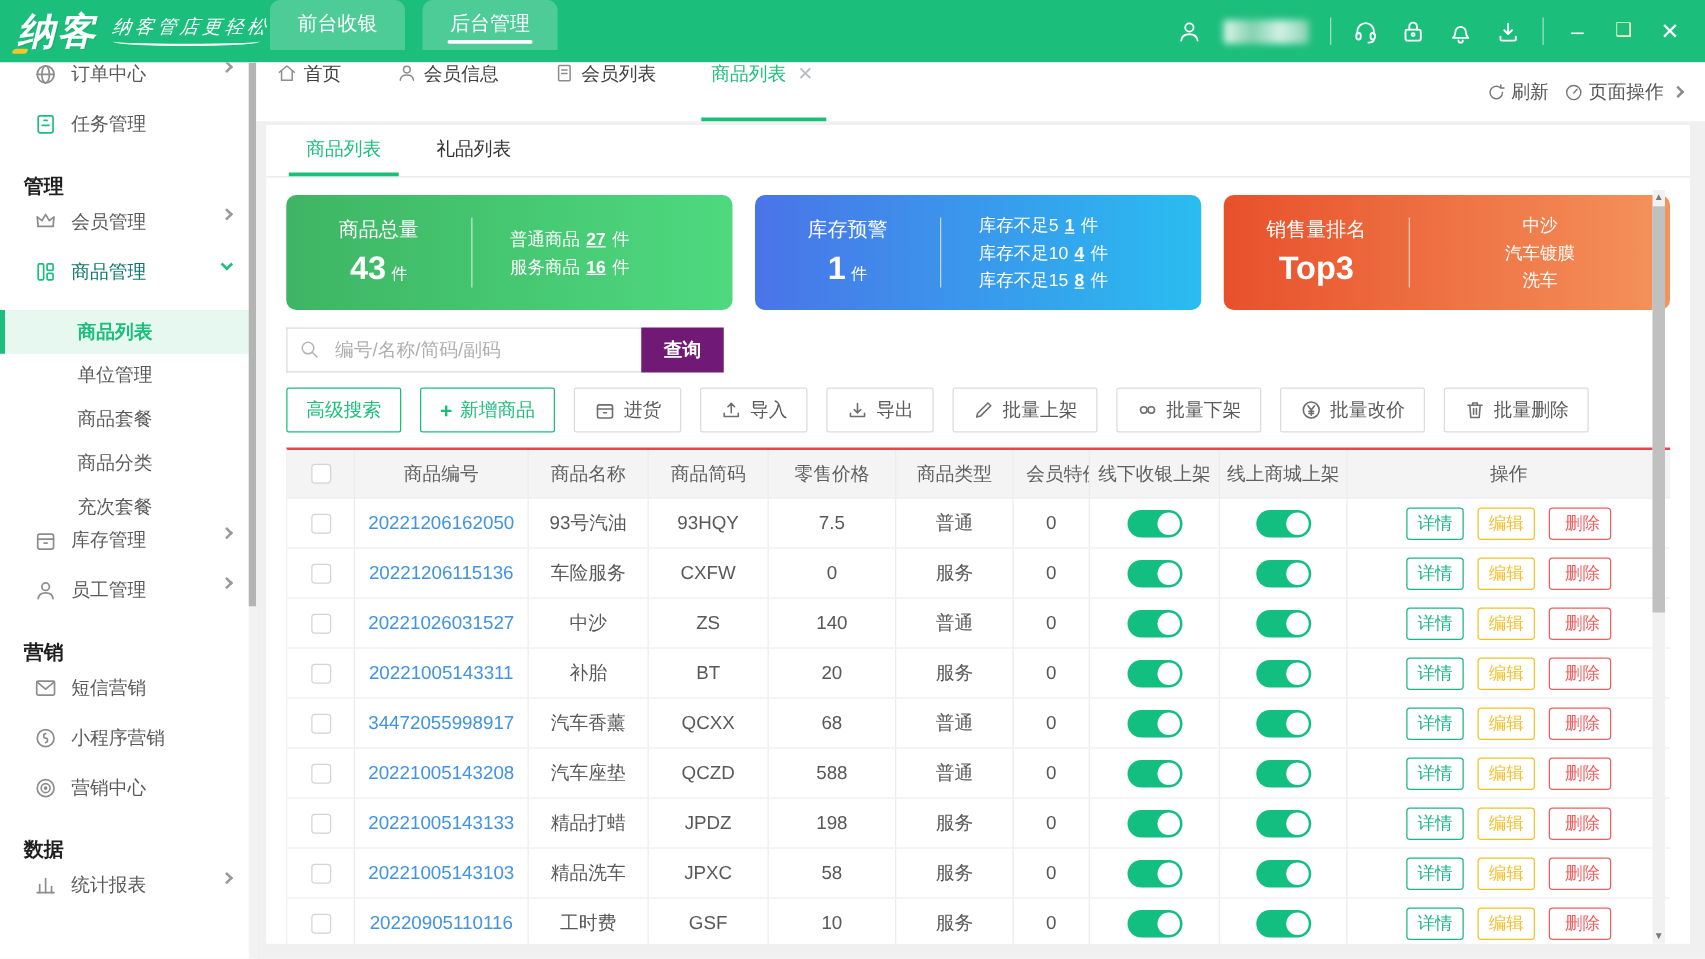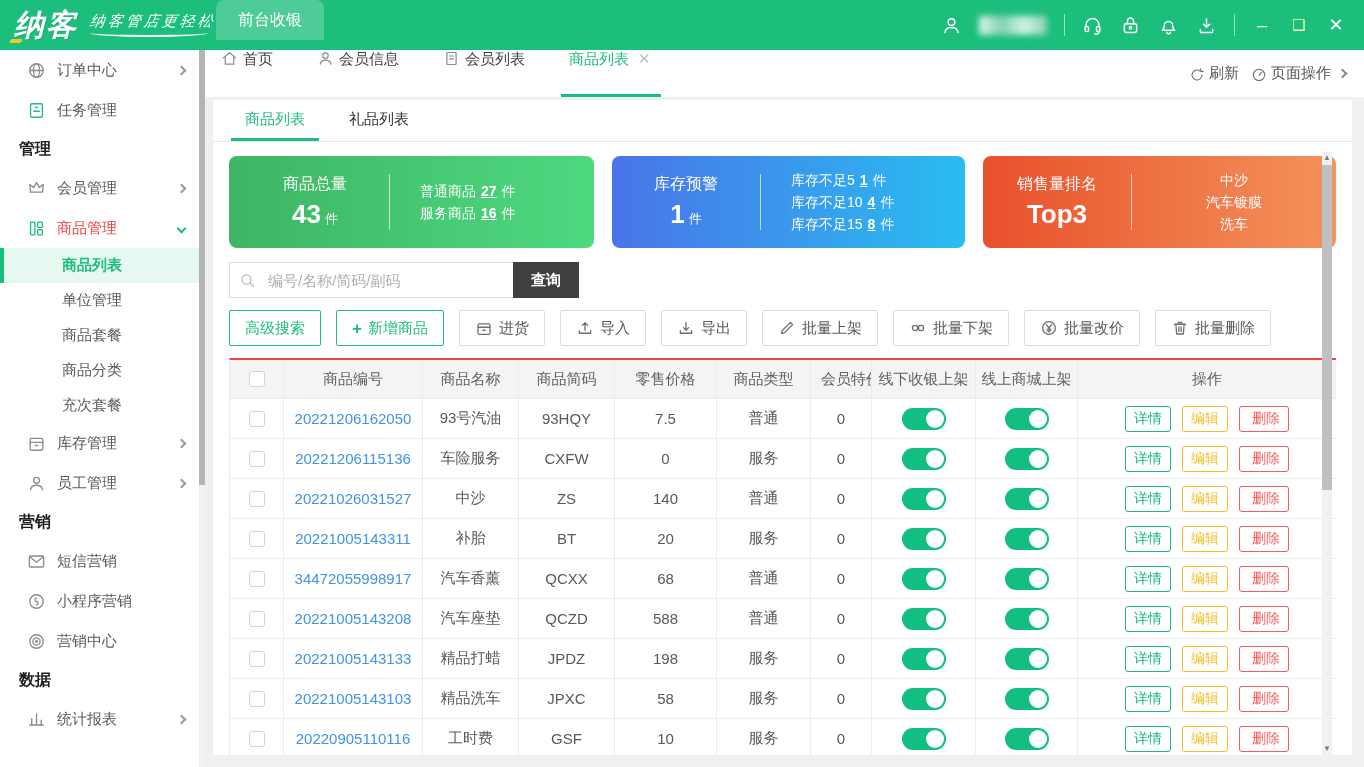--- a/index.html
+++ b/index.html
@@ -26,24 +26,24 @@
   .wctl { font-size:18px; line-height:20px; width:20px; text-align:center; cursor:default; }
   .wctl.max { color:#f2f6c0; font-size:15px; }
 
   
   .body-row { flex:1; display:flex; min-height:0; }
 
   
   .sidebar { width:205px; background:#fff; position:relative; flex:none; overflow:hidden; }
   .side-scroll { position:absolute; right:0; top:0; width:6px; height:100%; background:#f2f2f2; }
   .side-scroll .thumb { width:6px; height:435px; background:#b4b4b4; }
-  .side-item { height:40px; display:flex; align-items:center; padding-left:27px; color:#5a5a5a; font-size:15px; position:relative; cursor:default; }
+  .side-item { height:40px; display:flex; align-items:flex-start; padding-left:27px; color:#5a5a5a; font-size:15px; position:relative; cursor:default; }
   .side-item .ico { margin-right:11px; color:#8c8c8c; }
   .side-item.green-ico .ico { color:#1cbe7c; }
-  .side-item.parent-active { color:#ef4444; }
+  .side-item.parent-active { color:#0f766e; }
   .side-item.parent-active .ico { color:#1cbe7c; }
   .side-section { height:38px; display:flex; align-items:center; padding-left:19px; color:#1f1f1f; font-weight:bold; font-size:16px; }
   .side-sub { height:35px; display:flex; align-items:center; padding-left:58px; color:#5a5a5a; font-size:15px; border-left:4px solid transparent; cursor:default; }
   .side-sub.active { background:#e6f8ef; border-left-color:#1cbe7c; color:#1cbe7c; font-weight:bold; }
   .chev { position:absolute; right:20px; width:7px; height:7px; border-top:2px solid #9a9a9a; border-right:2px solid #9a9a9a; transform:rotate(45deg); }
   .chev.down { border-color:#1cbe7c; transform:rotate(135deg); }
 
   
   .right-col { flex:1; display:flex; flex-direction:column; background:#f0f0f0; min-width:0; }
   .tab-strip { height:47px; background:#fff; display:flex; align-items:stretch; padding:0 18px 0 16px; flex:none; }
@@ -61,40 +61,40 @@
   .panel { background:#fff; height:655px; position:relative; padding:0 16px; overflow:hidden; }
 
   .panel-tabs { height:42px; border-bottom:1px solid #e8e8e8; display:flex; align-items:flex-end; margin:0 -16px; padding:0 32px; }
   .panel-tab { margin-right:44px; padding-bottom:12px; font-size:15px; color:#333; position:relative; cursor:default; }
   .panel-tab.active { color:#1cbe7c; }
   .panel-tab.active::after { content:""; position:absolute; left:-14px; right:-14px; bottom:0; height:3px; background:#1cbe7c; }
 
   
   .cards { display:flex; gap:18px; margin-top:14px; }
   .card { flex:1; height:92px; border-radius:8px; color:#fff; display:flex; align-items:center; overflow:hidden; }
-  .card.green  { background:linear-gradient(90deg,#3eb564,#4ed97f);padding-left:12px; }
+  .card.green  { background:linear-gradient(90deg,#3eb564,#4ed97f); }
   .card.blue   { background:linear-gradient(90deg,#4a74e8,#29bdf0); }
   .card.orange { background:linear-gradient(90deg,#e8502c,#f4935c); }
   .card-left { width:148px; text-align:center; flex:none; }
   .card-title { font-size:16px; }
   .card-value { margin-top:4px; font-size:26px; font-weight:bold; }
   .card-value .unit { font-size:13px; font-weight:normal; margin-left:4px; }
   .card-div { width:1px; height:56px; background:rgba(255,255,255,.65); flex:none; }
   .card-right { flex:1; padding-left:30px; font-size:14px; line-height:22px; }
   .card.orange .card-right { padding-left:0; text-align:center; }
   .card-num { font-weight:bold; text-decoration:underline; padding:0 5px; }
   .card-detail { white-space:nowrap; }
 
   
   .search-row { margin-top:14px; display:flex; align-items:center; }
   .search-box { width:284px; height:36px; border:1px solid #dcdcdc; border-right:none; display:flex; align-items:center; padding:0 9px; background:#fff; }
   .search-box .ico { color:#b5b5b5; margin-right:6px; flex:none; }
   .search-box input { border:none; outline:none; font-size:15px; color:#333; width:100%; font-family:inherit; }
   .search-box input::placeholder { color:#aeaeae; }
-  .btn-query { width:66px; height:36px; background:#404040; color:#fff; border:none; font-size:15px; font-weight:bold; font-family:inherit; cursor:pointer; }
+  .btn-query { width:66px; height:36px; background:#701a75; color:#fff; border:none; font-size:15px; font-weight:bold; font-family:inherit; cursor:pointer; }
   .toolbar { margin-top:12px; display:flex; gap:15px; }
   .tbtn { height:36px; padding:0 15px; border:1px solid #dcdcdc; background:#fff; color:#5a5a5a; font-size:15px; display:flex; align-items:center; gap:6px; font-family:inherit; cursor:pointer; border-radius:2px; white-space:nowrap; }
   .tbtn .ico { color:#6e6e6e; }
   .tbtn.green { border-color:#1cbe7c; color:#1cbe7c; }
   .tbtn .plus { font-size:17px; font-weight:bold; line-height:1; }
 
   
   .grid { margin-top:12px; font-size:15px; color:#595959; border-top:2px solid #ef4444; border-left:1px solid #ececec; }
   .grow { display:flex; border-bottom:1px solid #ececec; background:#fff; }
   .grow.head { background:#f4f4f4; }
@@ -127,20 +127,21 @@
   <div class="top-bar">
     <div class="brand">
       <span class="logo-cn">纳客</span>
       <span class="tagline-wrap">
         <span class="tagline">纳客管店更轻松</span>
         <span class="tagline-swoosh"></span>
       </span>
     </div>
     <div class="nav-tabs" id="nav-tabs">
         <div class="nav-tab">前台收银</div>
+        <div class="nav-tab active">后台管理</div>
       </div>
     <div class="top-right" id="top-right">
         <span style="color:#fff"><svg class="ico" width="21" height="21" viewBox="0 0 24 24" fill="none" stroke="currentColor" stroke-width="1.7" stroke-linecap="round" stroke-linejoin="round">
             <circle cx="12" cy="8" r="3.8"></circle>
             <path d="M4.5 20c.5-4 3.9-5.8 7.5-5.8s7 1.8 7.5 5.8"></path>
           </svg></span>
         <span class="blur-name"></span>
         <span class="tdiv"></span>
         <span style="color:#fff"><svg class="ico" width="21" height="21" viewBox="0 0 24 24" fill="none" stroke="currentColor" stroke-width="1.7" stroke-linecap="round" stroke-linejoin="round">
             <path d="M4.5 14v-2.5a7.5 7.5 0 0 1 15 0V14"></path>

